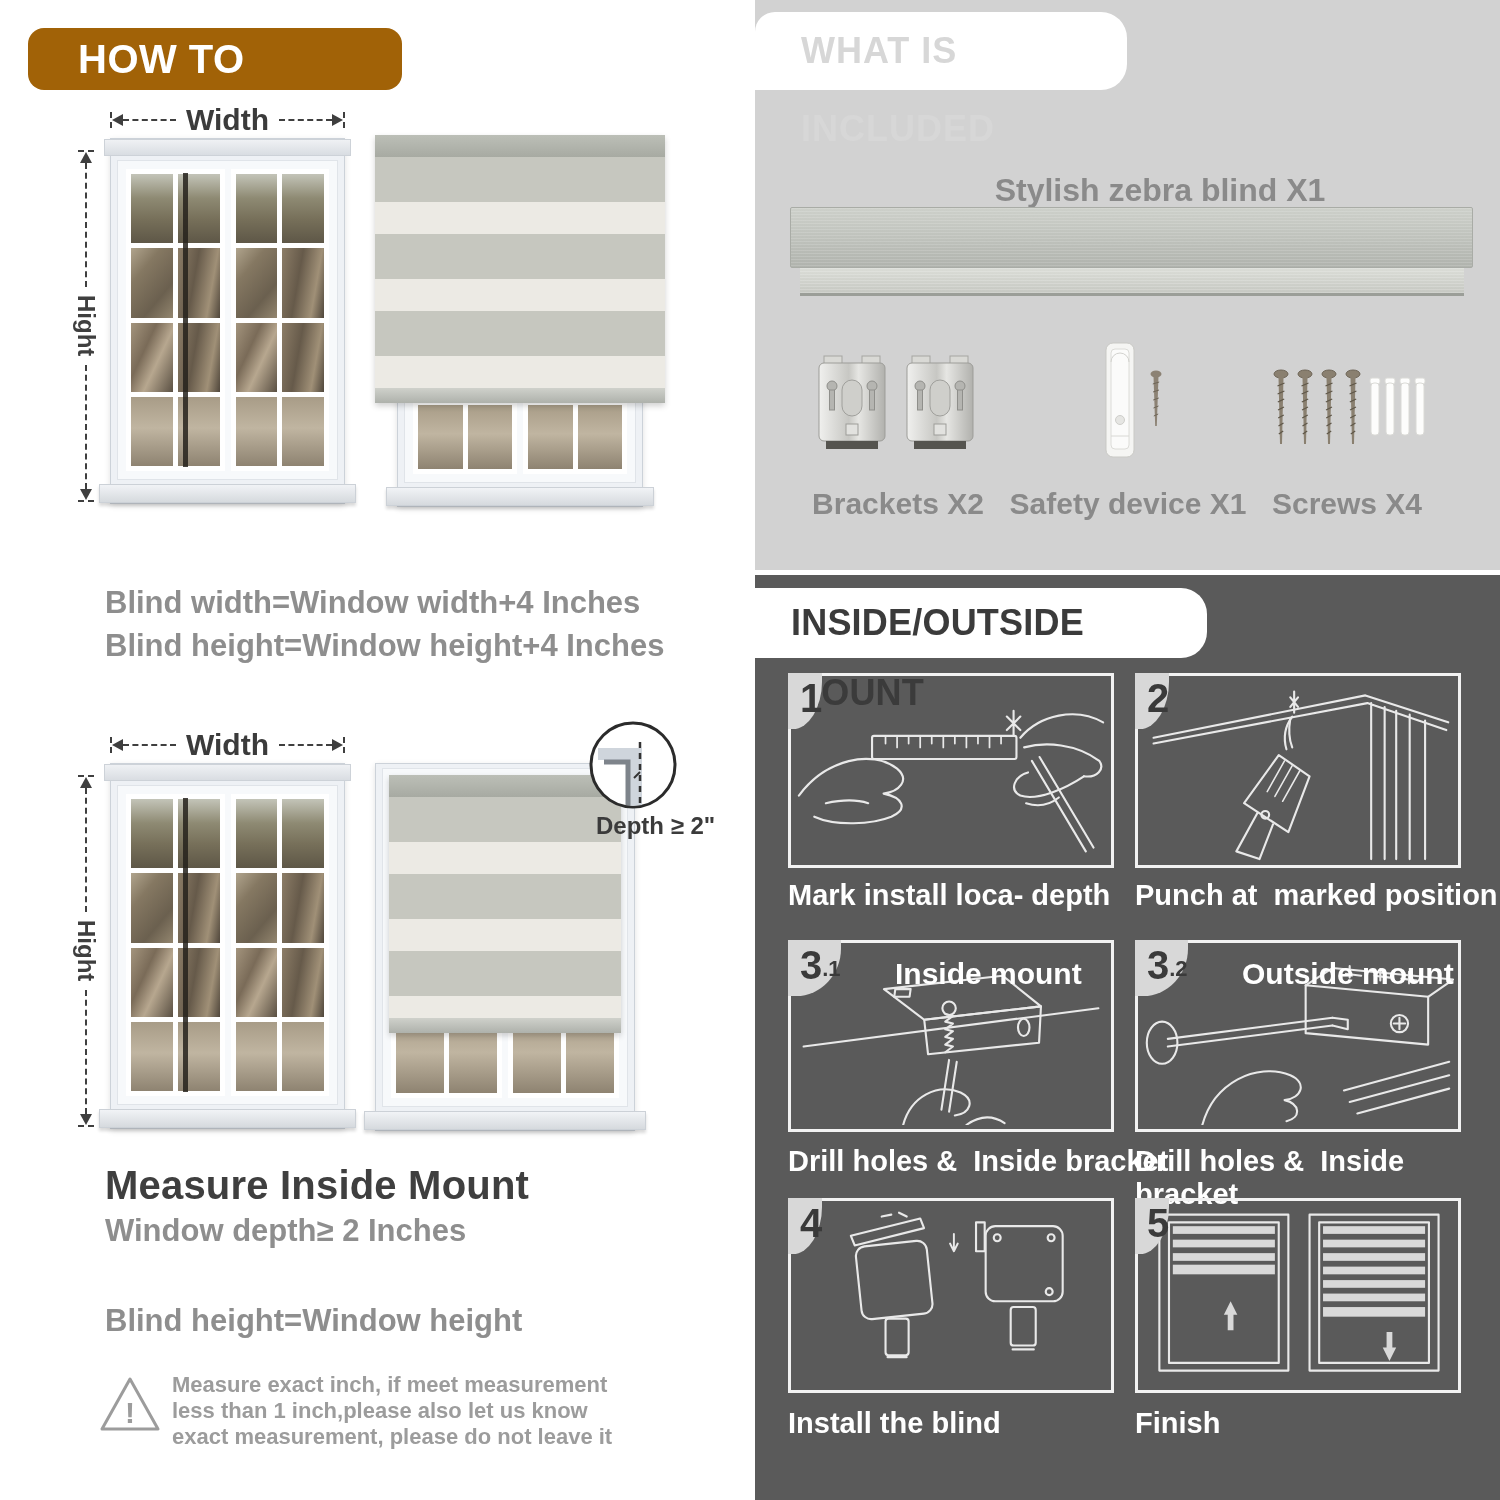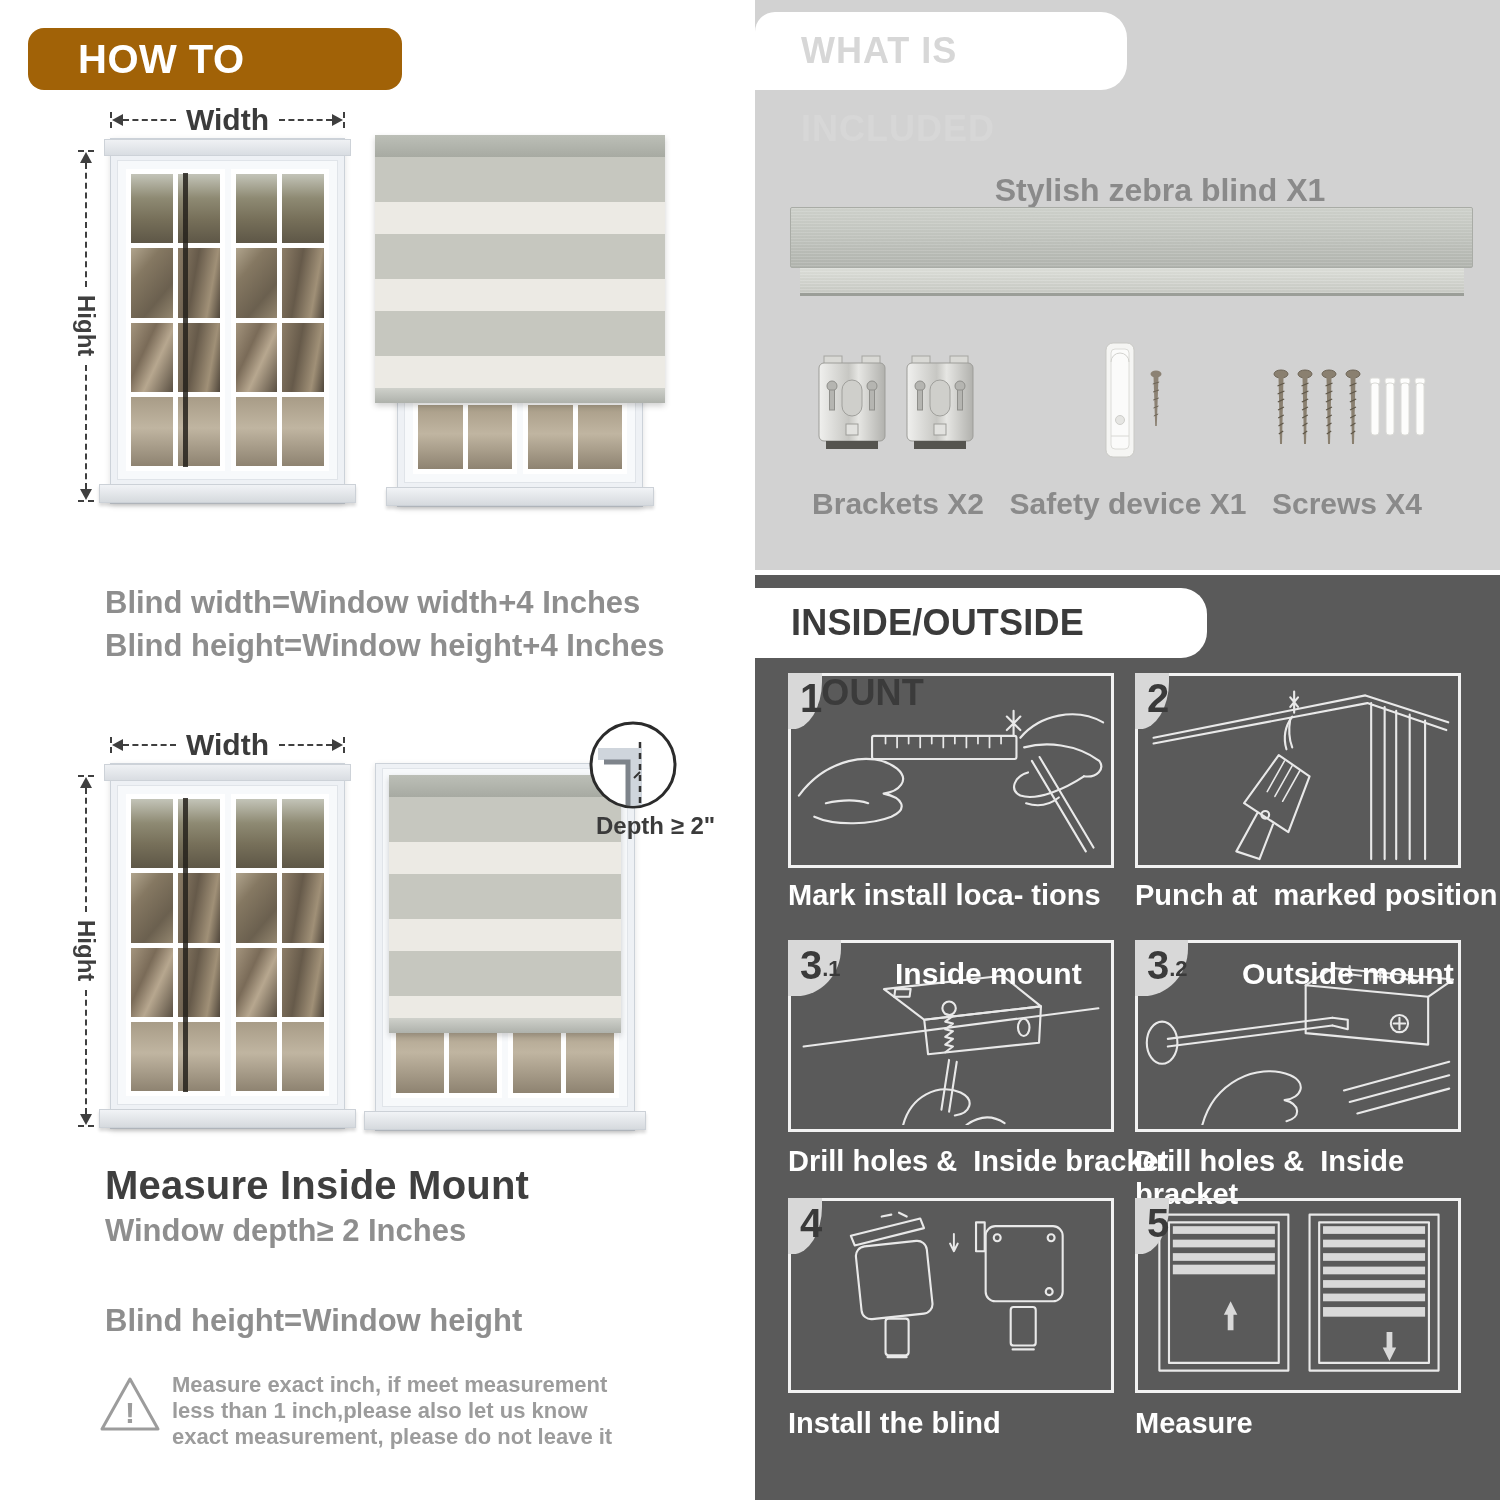--- a/index.html
+++ b/index.html
@@ -445,21 +445,21 @@
       <path d="M236 70 C258 64 290 66 314 84 C320 92 312 102 298 100"></path>
       <path d="M298 100 C280 112 250 126 232 120 C220 114 226 100 240 96"></path>
       <path d="M300 178 L244 84 M308 174 L252 80"></path>
       <path d="M238 128 C250 132 262 130 272 122"></path>
     </svg>
     <div class="badge">
         <span class="n">1</span>
         <span class="sub"></span>
       </div>
   </div>
-  <div class="step-cap" style="left:788px;top:879px;">Mark install loca- tions</div>
+  <div class="step-cap" style="left:788px;top:879px;">Mark install loca- depth</div>
 
   <div class="step-box" style="left:1135px;top:673px;width:326px;height:195px;">
     <svg viewBox="0 0 320 188" class="lineart">
       <path d="M10 60 L230 16 L316 44"></path>
       <path d="M10 66 L232 24 L314 52 M236 24 V186 M250 28 V186 M262 32 V186"></path>
       <path d="M276 36 V186 M292 42 V186"></path>
       <path d="M160 28 l-8 -10 M152 28 l8 -10 M156 12 v22"></path>
       <path d="M152 40 C150 52 150 60 154 70"></path>
       <path d="M148 72 c-4 -14 0 -26 6 -34"></path>
       <path d="M140 78 L172 100 L150 158 L104 128 Z"></path>
@@ -566,15 +566,15 @@
           <rect x="186" y="92" width="106" height="8"></rect>
         <rect x="186" y="106" width="106" height="10"></rect>
         <path d="M262 148 l-7 14 l-7 -14 h4 v-16 h6 v16 Z"></path>
       </g>
     </svg>
     <div class="badge">
         <span class="n">5</span>
         <span class="sub"></span>
       </div>
   </div>
-  <div class="step-cap" style="left:1135px;top:1407px;">Measure</div>
+  <div class="step-cap" style="left:1135px;top:1407px;">Finish</div>
 
 </div>
 
 </body></html>

